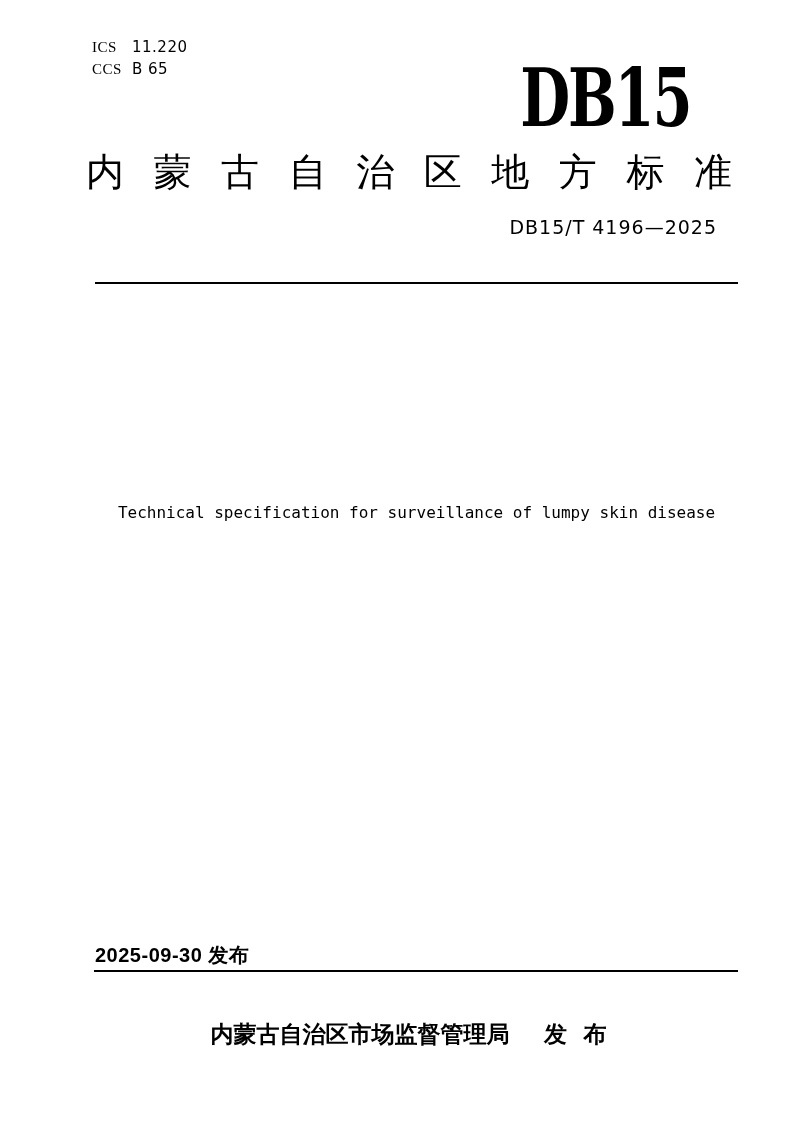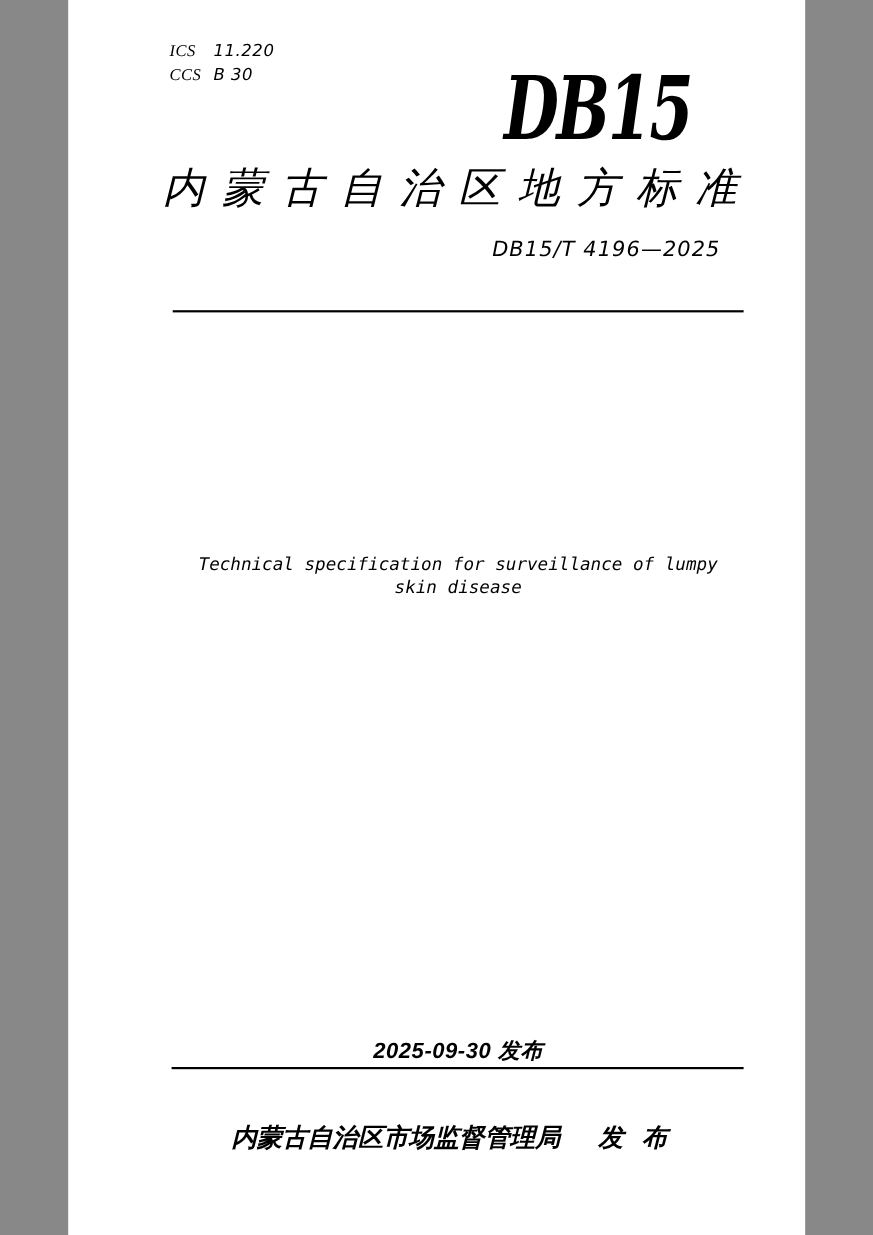--- a/index.html
+++ b/index.html
@@ -1,25 +1,24 @@
 <!DOCTYPE html>
 <html><head>
 <meta charset="utf-8">
 <style>
   html, body { margin: 0; padding: 0; background: #888; }
   .page {
     position: relative;
-    width: 670px;
+    width: 794px;
     height: 1123px;
     margin: 0 auto;
     background: #ffffff;
     color: #000000;
     font-family: "Liberation Sans", sans-serif;
     overflow: hidden;
-    font-style: italic;
   }
 
   
   .codes {
     position: absolute;
     left: 92px;
     top: 36px;
     font-size: 15px;
     line-height: 21px;
     letter-spacing: 0.5px;
@@ -102,21 +101,21 @@
     font-size: 16px;
     line-height: 1.3;
   }
 
   .dates-row {
     position: absolute;
     left: 95px;
     right: 56px;
     top: 942px;
     display: flex;
-    justify-content: center;
+    justify-content: flex-start;
     font-size: 20px;
     font-weight: 600;
     letter-spacing: 0.5px;
   }
 
   .bottom-rule {
     position: absolute;
     left: 94px;
     right: 56px;
     top: 970px;
@@ -142,21 +141,21 @@
 </head>
 <body>
 
 <div class="page">
 
   <div class="codes">
     <div>
       <span class="code-label">ICS</span><span class="code-value">11.220</span>
     </div>
     <div>
-      <span class="code-label">CCS</span><span class="code-value">B 30</span>
+      <span class="code-label">CCS</span><span class="code-value">B 65</span>
     </div>
   </div>
 
   <div class="logo">DB15</div>
 
   <div class="standard-name">
       <span>内</span>
       <span>蒙</span>
       <span>古</span>
       <span>自</span>

